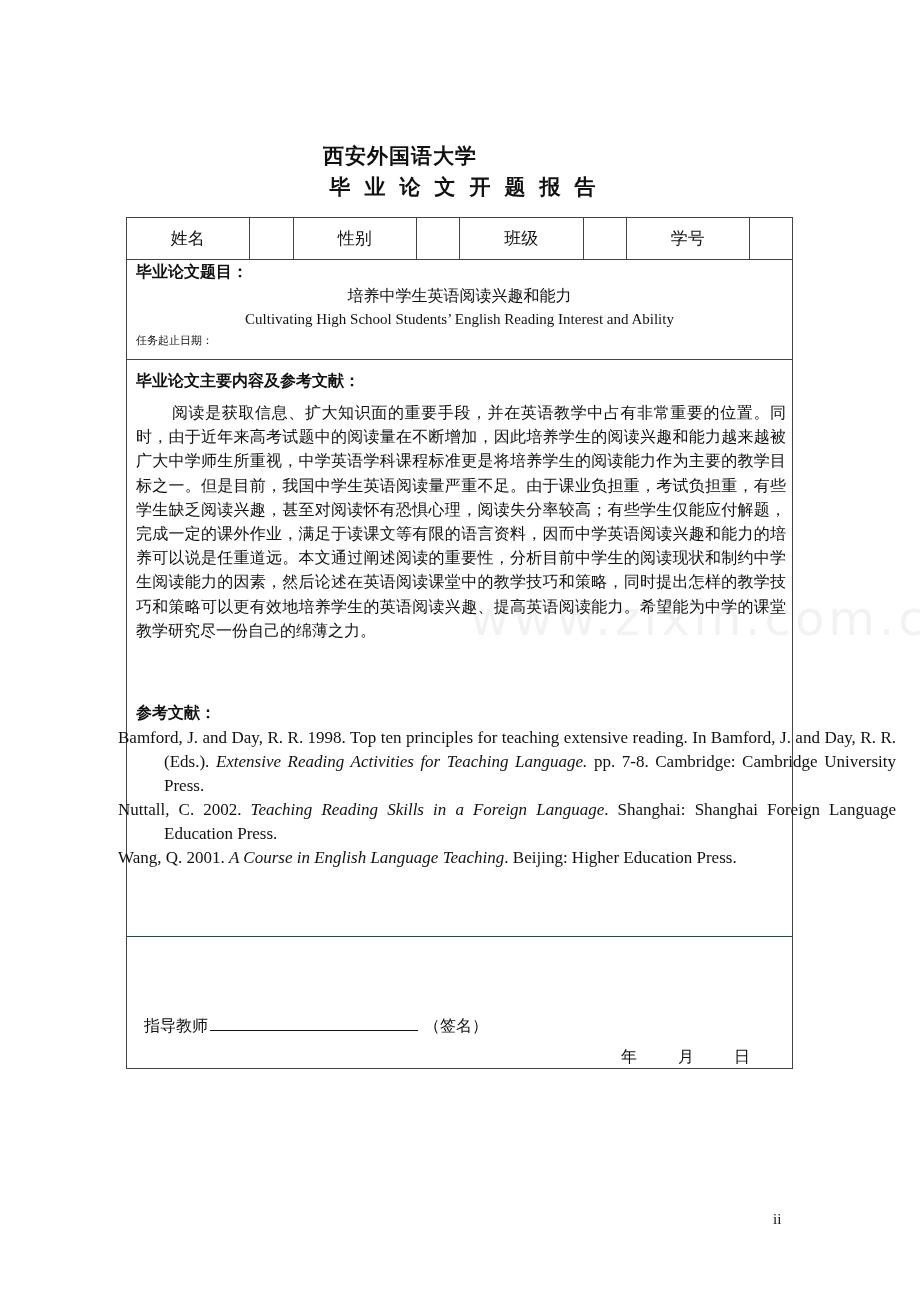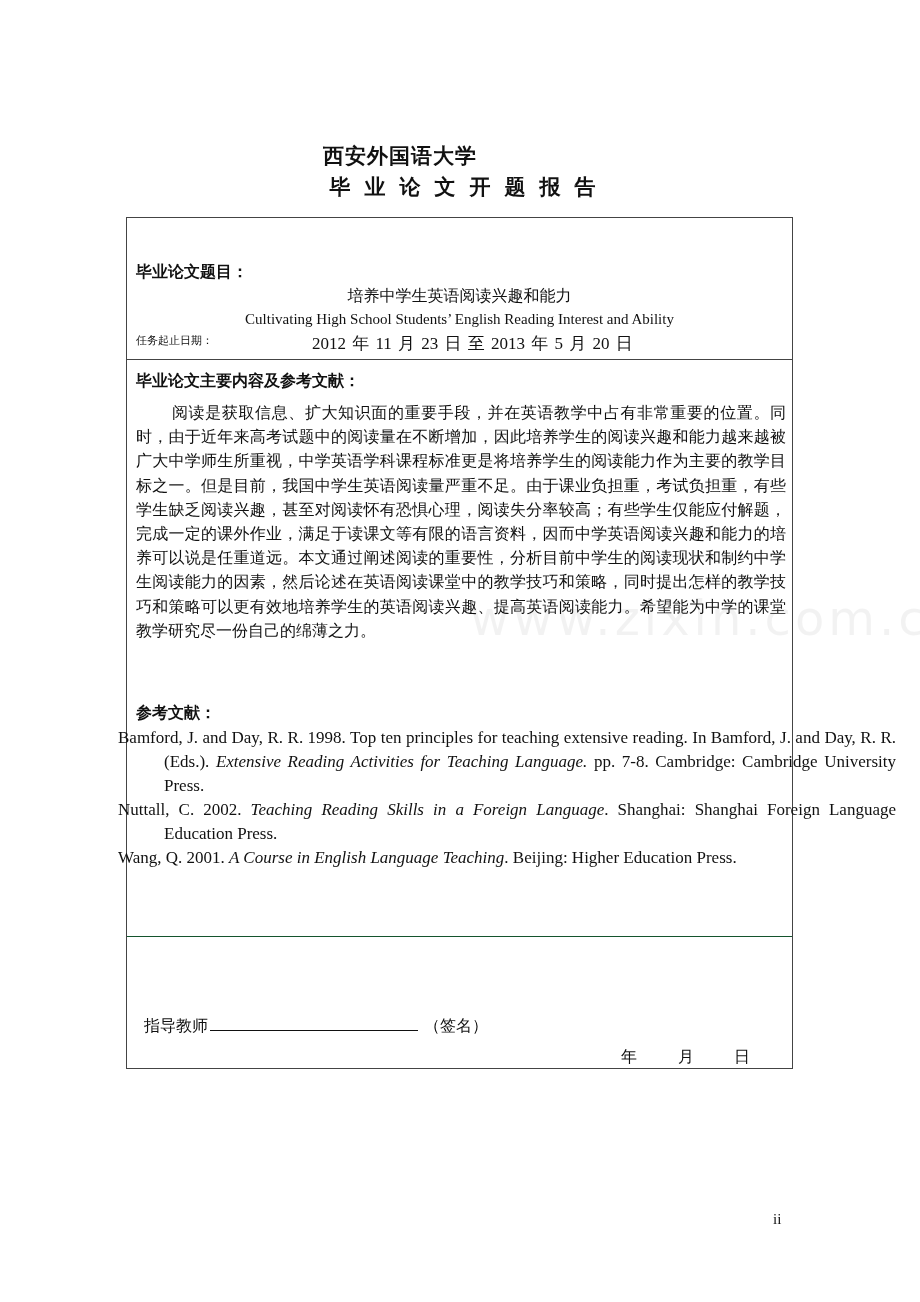--- a/index.html
+++ b/index.html
@@ -30,27 +30,36 @@
                color: rgba(0,0,0,0.05); letter-spacing: 4px; pointer-events: none; }
   .pagenum { position: absolute; left: 773px; top: 1211px; font-size: 15px; }
 </style>
 </head>
 <body>
 
 <div class="title1">西安外国语大学</div>
 <div class="title2">毕业论文开题报告</div>
 
 <div class="frame">
+  <div class="row1">
+    <div class="cell" style="width:123px">姓名</div>
+    <div class="cell" style="width:44px"></div>
+    <div class="cell" style="width:124px">性别</div>
+    <div class="cell" style="width:43px"></div>
+    <div class="cell" style="width:124px">班级</div>
+    <div class="cell" style="width:43px"></div>
+    <div class="cell" style="width:124px">学号</div>
+    <div class="cell" style="width:42px"></div>
+  </div>
 
   <div class="sec2">
     <div class="abs label-bold" style="left:9px; top:3px;">毕业论文题目：</div>
     <div class="abs" style="left:0; width:100%; top:52px; text-align:center; font-size:15px;">Cultivating High School Students’ English Reading Interest and Ability</div>
     <div class="abs cjk" style="left:0; width:100%; top:27px; text-align:center; font-size:16px;">培养中学生英语阅读兴趣和能力</div>
     <div class="abs cjk" style="left:9px; top:74px; font-size:11px;">任务起止日期：</div>
-    <div class="abs" style="left:185px; top:73px; font-size:17px; word-spacing:2px;">2012 年 11 月 23 日 至 2013 年 5 月 20 日</div>
   </div>
 
   <div class="sec3">
     <div class="abs label-bold" style="left:9px; top:12px;">毕业论文主要内容及参考文献：</div>
     <div class="para">阅读是获取信息、扩大知识面的重要手段，并在英语教学中占有非常重要的位置。同时，由于近年来高考试题中的阅读量在不断增加，因此培养学生的阅读兴趣和能力越来越被广大中学师生所重视，中学英语学科课程标准更是将培养学生的阅读能力作为主要的教学目标之一。但是目前，我国中学生英语阅读量严重不足。由于课业负担重，考试负担重，有些学生缺乏阅读兴趣，甚至对阅读怀有恐惧心理，阅读失分率较高；有些学生仅能应付解题，完成一定的课外作业，满足于读课文等有限的语言资料，因而中学英语阅读兴趣和能力的培养可以说是任重道远。本文通过阐述阅读的重要性，分析目前中学生的阅读现状和制约中学生阅读能力的因素，然后论述在英语阅读课堂中的教学技巧和策略，同时提出怎样的教学技巧和策略可以更有效地培养学生的英语阅读兴趣、提高英语阅读能力。希望能为中学的课堂教学研究尽一份自己的绵薄之力。</div>
     <div class="abs label-bold" style="left:9px; top:344px;">参考文献：</div>
     <div class="refs" style="top:367px; left:-9px;">
       <div class="ref"><span>Bamford, J. and Day, R. R. 1998. Top ten principles for teaching extensive reading. In Bamford, J. and Day, R. R. (Eds.). </span><i>Extensive Reading Activities for Teaching Language.</i><span> pp. 7-8. Cambridge: Cambridge University Press.</span></div>
       <div class="ref"><span>Nuttall, C. 2002. </span><i>Teaching Reading Skills in a Foreign Language</i><span>. Shanghai: Shanghai Foreign Language Education Press.</span></div>
       <div class="ref"><span>Wang, Q. 2001. </span><i>A Course in English Language Teaching</i><span>. Beijing: Higher Education Press.</span></div>

